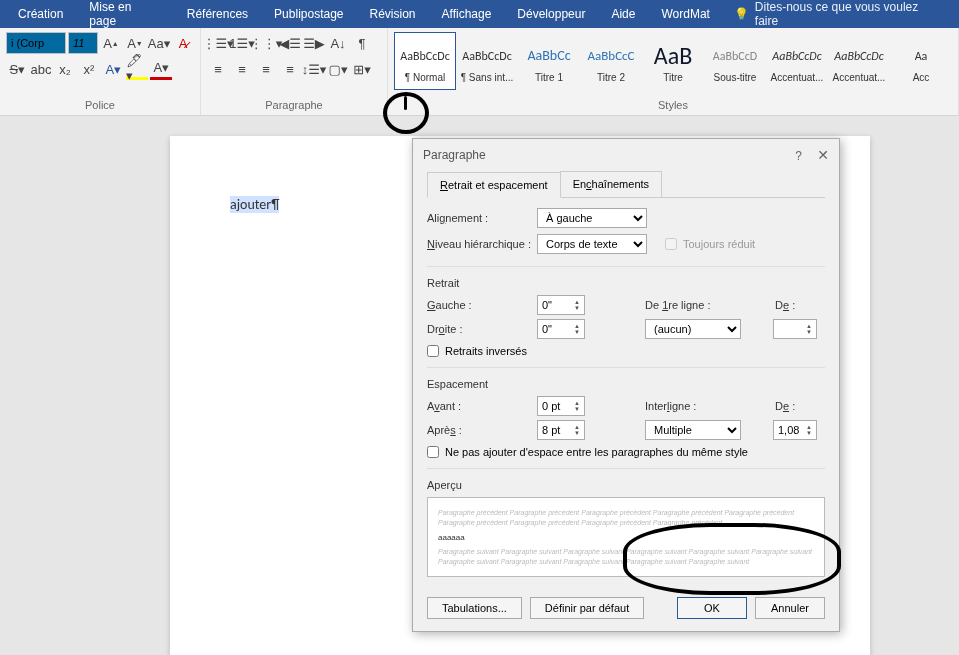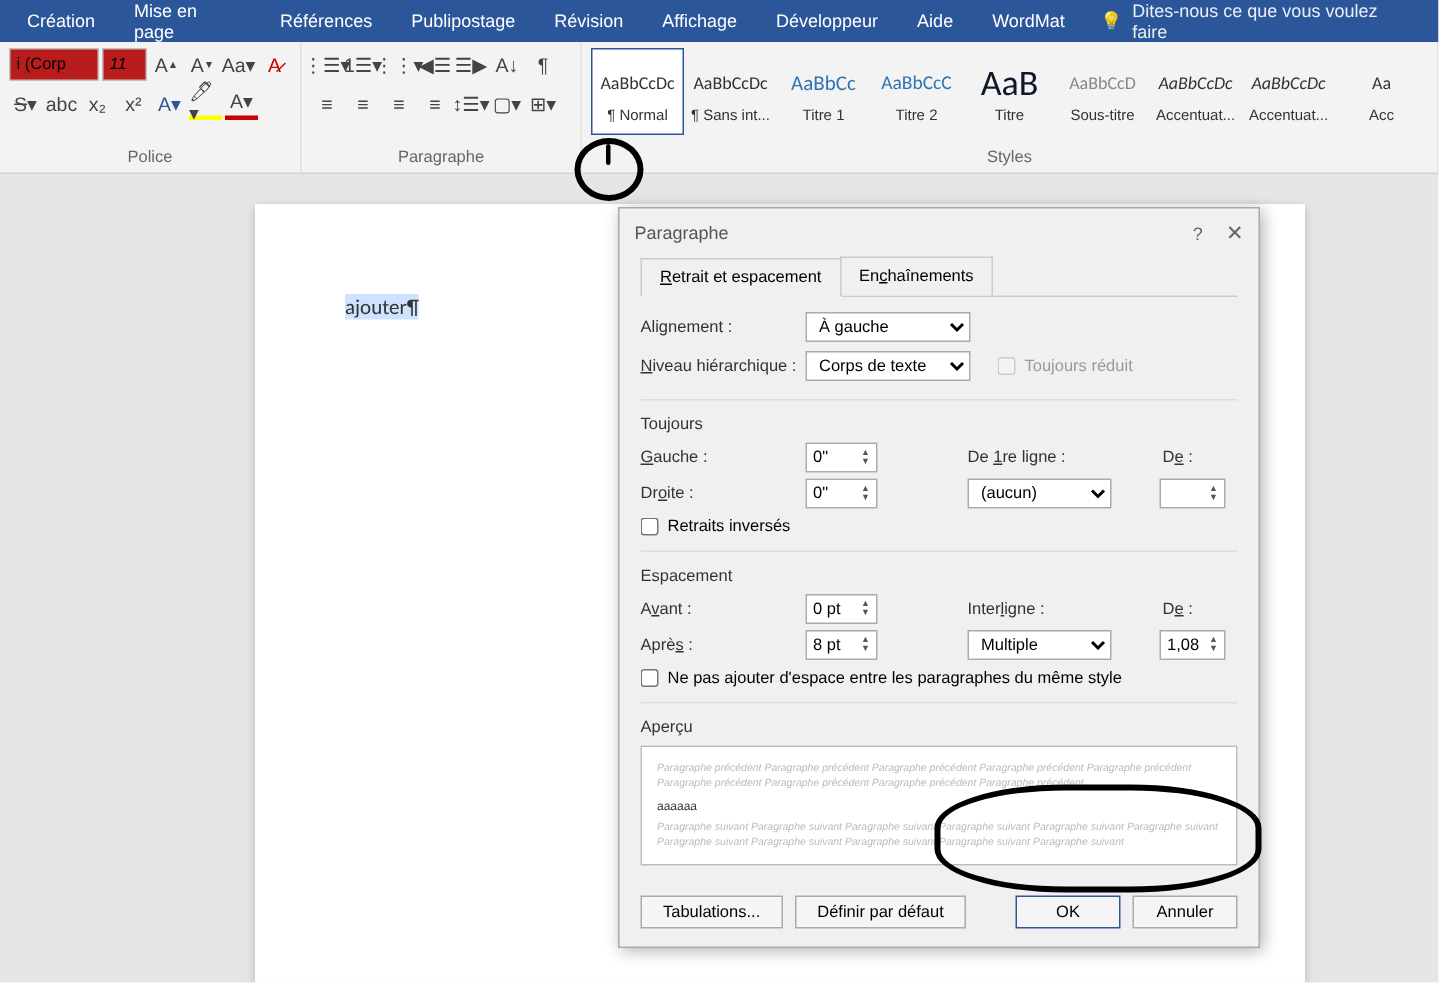--- a/index.html
+++ b/index.html
@@ -7,21 +7,21 @@
 
 
 .menubar { background: #2b579a; color: #fff; height: 28px; display: flex; align-items: center; padding: 0 6px; gap: 2px; }
 .menubar .menu-item { padding: 4px 12px; cursor: pointer; font-size: 12px; }
 .menubar .tell-me { display: flex; align-items: center; gap: 6px; padding: 4px 10px; font-size: 12px; opacity: 0.9; }
 
 
 .ribbon { background: #f3f3f3; border-bottom: 1px solid #d4d4d4; height: 88px; display: flex; }
 .ribbon-group { border-right: 1px solid #e0e0e0; padding: 4px 6px 2px 6px; display: flex; flex-direction: column; justify-content: space-between; }
 .ribbon-group-label { font-size: 11px; color: #666; text-align: center; padding: 2px 0; position: relative; }
-.ribbon-ctrl { height: 22px; border: 1px solid #c0c0c0; background: #b91c1c; padding: 0 4px; font-size: 11px; display: inline-flex; align-items: center; }
+.ribbon-ctrl { height: 22px; border: 1px solid #c0c0c0; background: #0369a1; padding: 0 4px; font-size: 11px; display: inline-flex; align-items: center; }
 .ribbon-btn { width: 22px; height: 22px; display: inline-flex; align-items: center; justify-content: center; color: #444; cursor: pointer; font-size: 13px; }
 .font-row { display: flex; align-items: center; gap: 2px; margin-bottom: 4px; }
 .font-row2 { display: flex; align-items: center; gap: 2px; }
 
 
 .styles-gallery { display: flex; gap: 0; align-items: flex-end; }
 .style-item { width: 62px; height: 58px; border: 1px solid transparent; display: flex; flex-direction: column; align-items: center; justify-content: center; cursor: pointer; }
 .style-item.selected { border: 1px solid #2b579a; background: #fff; }
 .style-preview { font-family: "Calibri", sans-serif; color: #333; height: 32px; display: flex; align-items: center; }
 .style-name { font-size: 10px; color: #333; }
@@ -205,21 +205,21 @@
       <select class="form-select" style="width:110px">
         <option>Corps de texte</option>
       </select>
       <label class="checkbox-row" style="margin-left:18px">
         <input type="checkbox" disabled="" style="">
         <span style="color:#999">Toujours réduit</span>
       </label>
     </div>
 
     <hr class="sep">
-    <div class="section-title">Toujours</div>
+    <div class="section-title">Retrait</div>
     <div class="form-row">
       <span class="form-label"><u>G</u>auche :</span>
       <span class="form-spinner">
           <span>0"</span>
           <span class="spinner-btns">
             <span>▲</span>
             <span>▼</span>
           </span>
         </span>
       <span style="width:60px"></span>

